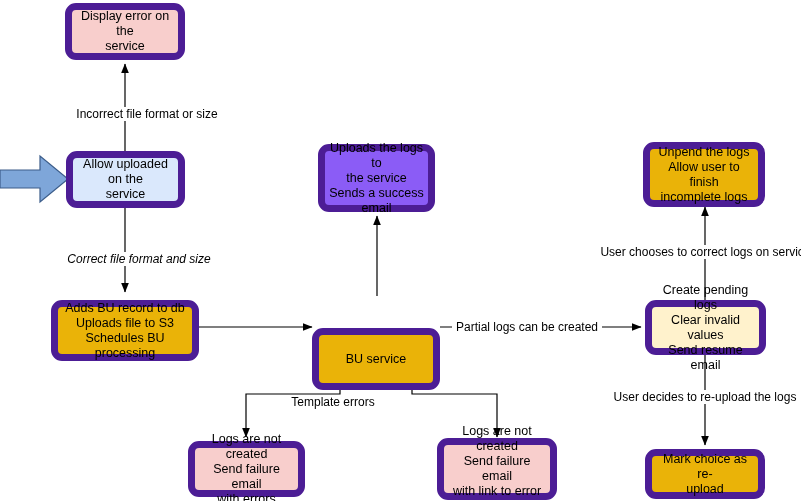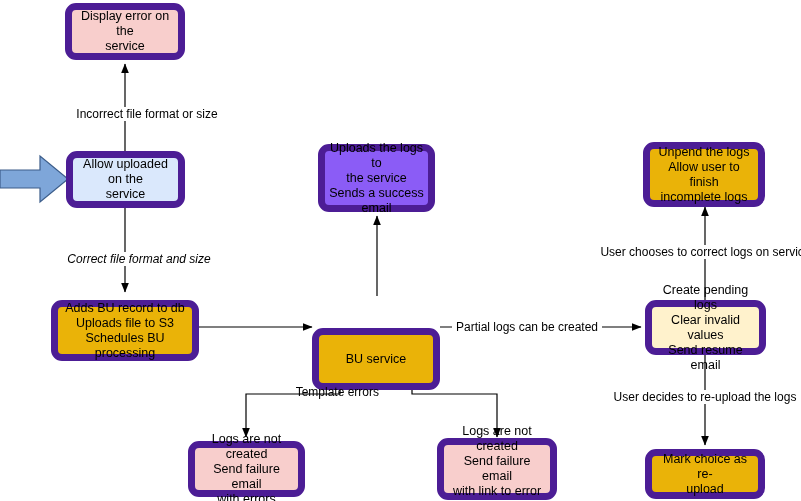--- a/index.html
+++ b/index.html
@@ -128,18 +128,18 @@
 
   <div class="edge-label" style="left:57px; top:107px; width:180px;">Incorrect file format or size</div>
 
   <div class="edge-label" style="left:53px; top:252px; width:172px;font-style:italic;">Correct file format and size</div>
 
 
   <div class="edge-label" style="left:588px; top:245px; width:235px;">User chooses to correct logs on service</div>
 
   <div class="edge-label" style="left:452px; top:320px; width:150px;">Partial logs can be created</div>
 
-  <div class="edge-label" style="left:287px; top:385px; width:92px; text-align:right; background:transparent;">Template errors</div>
+  <div class="edge-label" style="left:287px; top:395px; width:92px; text-align:center; background:transparent;">Template errors</div>
 
 
   <div class="edge-label" style="left:606px; top:390px; width:198px;">User decides to re-upload the logs</div>
 
 </div>
 
 </body></html>

